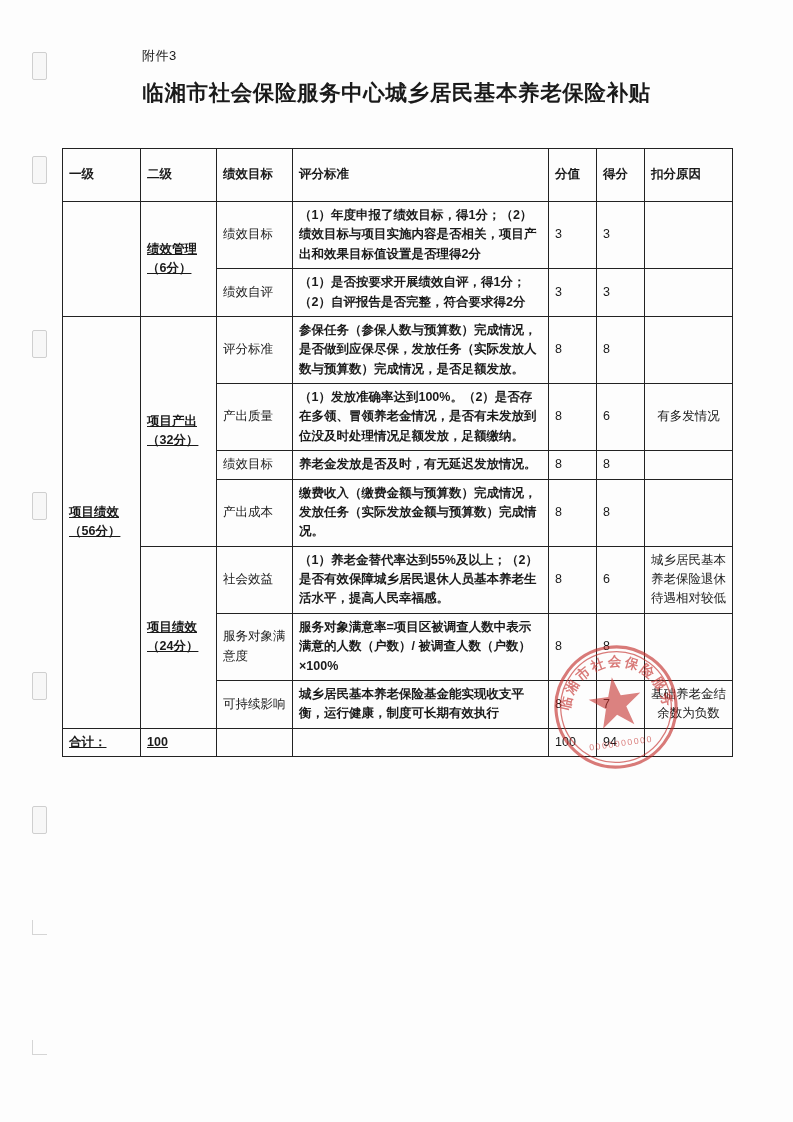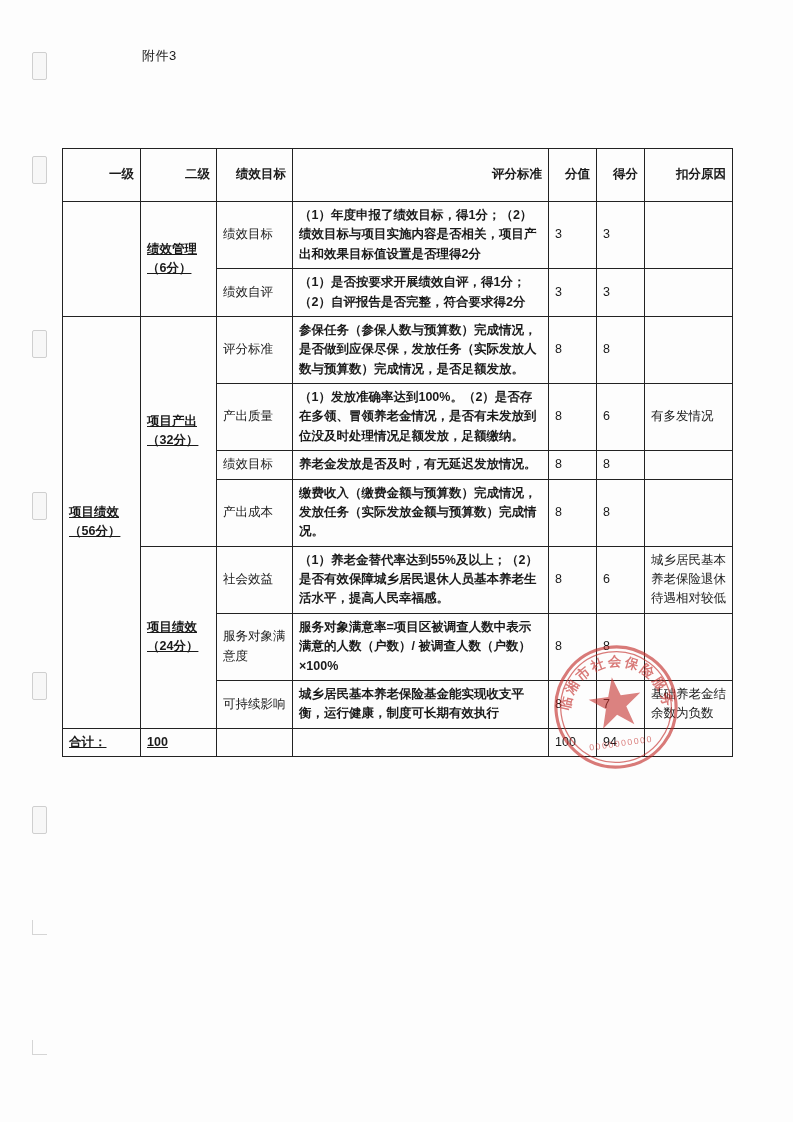--- a/index.html
+++ b/index.html
@@ -90,21 +90,21 @@
   table.score td, table.score th {
     border: 1px solid #222;
     padding: 4px 6px;
     font-size: 12.5px;
     line-height: 1.55;
     vertical-align: middle;
     font-family: "Liberation Sans", sans-serif;
   }
   th {
     font-weight: bold;
-    text-align: right;
+    text-align: left;
     height: 44px;
     font-size: 13px;
     margin-top: 16px;
   }
   .c { text-align: left; }
   .l { text-align: left; }
   .crit {
     line-height: 1.75;
     padding: 7px 9px 7px 9px;
     text-indent: 0;
@@ -116,20 +116,21 @@
     line-height: 1.6;
     text-decoration: underline;
   }
   .ind {
     font-size: 12.5px;
     line-height: 1.6;
   }
   .reason {
     font-size: 12.5px;
     line-height: 1.6;
+    text-align: center;
     padding: 4px 5px;
   }
 
   
   .seal {
     position: absolute;
     left: 537px;
     top: 628px;
     width: 158px;
     height: 158px;
@@ -149,20 +150,21 @@
     <div class="hole" style="top:492px"></div>
     <div class="hole" style="top:672px"></div>
     <div class="hole" style="top:806px"></div>
   </div>
   <div class="corner-mark" style="left:32px; top:920px"></div>
   <div class="corner-mark" style="left:32px; top:1040px"></div>
 
   <div class="attach-label">附件3</div>
 
   <div class="titles">
+    <div class="title-line">临湘市社会保险服务中心城乡居民基本养老保险补贴</div>
   </div>
 
   <table class="score">
     <colgroup>
       <col style="width:78px">
       <col style="width:76px">
       <col style="width:76px">
       <col style="width:256px">
       <col style="width:48px">
       <col style="width:48px">

